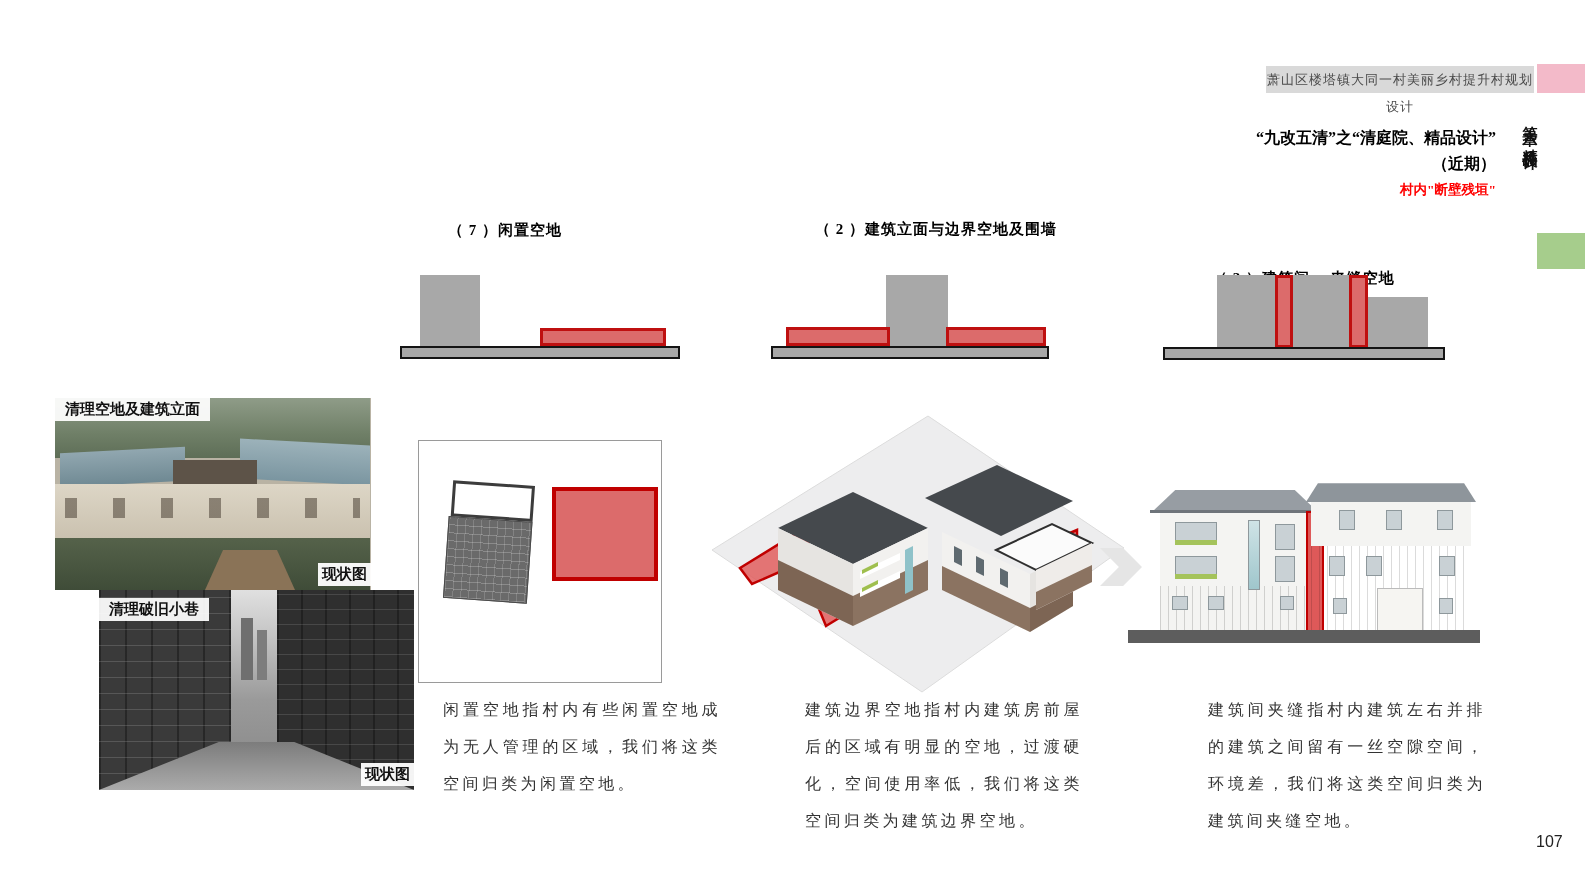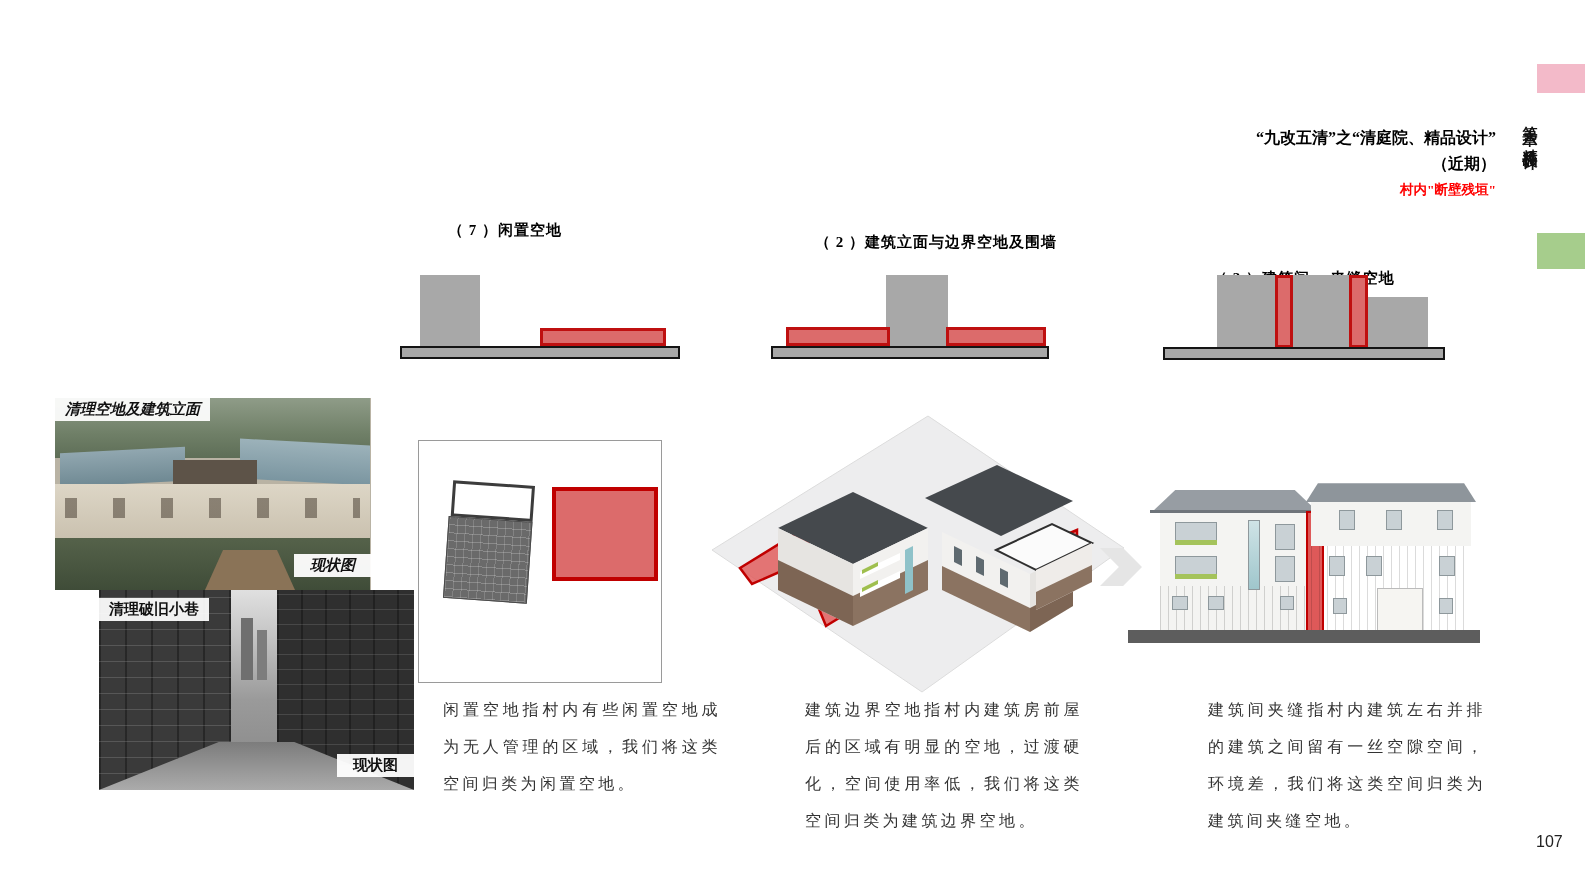--- a/index.html
+++ b/index.html
@@ -21,22 +21,22 @@
   .sec-title { font-size:27px; font-weight:bold; letter-spacing:2px; color:#000; }
   .sec-sub   { font-size:16px; font-weight:bold; margin-top:14px; color:#000; }
   .sec-term  { font-size:16px; font-weight:bold; margin-top:5px; color:#000; }
   .sec-red   { font-size:13.5px; font-weight:bold; margin-top:6px; color:#ff0000; }
 
   
   .photo { overflow:hidden; background:#888; }
   .photo-label { position:absolute; left:0; top:2px; background:rgba(255,255,255,0.93);
                  padding:2px 10px; font-weight:bold; font-size:15px; color:#111;
                  font-family:"Liberation Serif", serif; }
-  .photo-caption { position:absolute; right:0; bottom:13px; background:rgba(255,255,255,0.95);
-                   padding:2px 16px; font-weight:bold; font-size:15px; color:#111;
+  .photo-caption { position:absolute; right:0; bottom:4px; background:rgba(255,255,255,0.95);
+                   padding:2px 4px; font-weight:bold; font-size:15px; color:#111;
                    font-family:"Liberation Serif", serif; }
 
   
   .col-heading { font-size:15px; font-weight:bold; color:#000; font-family:"Liberation Serif", serif; letter-spacing:1px; }
   .desc { width:278px; font-size:16px; line-height:37px; letter-spacing:3.4px; text-align:justify;
           color:#333; font-family:"DejaVu Sans", sans-serif; }
 
   
   .gbase  { background:#a8a8a8; border:2px solid #141414; }
   .gblock { background:#a8a8a8; }
@@ -65,32 +65,35 @@
 
   .pagenum { left:1536px; top:833px; font-size:16px; color:#222; }
 
   i { display:block; }
 </style>
 </head>
 <body>
 
 <div class="page">
 
+  <div class="abs header-box">
+    <span>萧山区楼塔镇大同一村美丽乡村提升村规划设计</span>
+  </div>
   <div class="abs pink-tab"></div>
   <div class="abs chapter">第六章　精品设计</div>
   <div class="abs green-tab"></div>
 
   <div class="abs title-block">
     <div class="sec-sub">“九改五清”之“清庭院、精品设计”</div>
     <div class="sec-term">（近期）</div>
     <div class="sec-red">村内"断壁残垣"</div>
   </div>
 
 
-  <div class="abs photo" style="left:55px;top:398px;width:316px;height:192px;background:#b9b3a4;font-style:italic;">
+  <div class="abs photo" style="left:55px;top:398px;width:316px;height:192px;background:#b9b3a4;">
     <i class="abs" style="left:0;top:0;width:315px;height:60px;
         background:linear-gradient(180deg,#8f9c88 0%,#6f7f67 60%,#5e6e57 100%);"></i>
     <i class="abs" style="left:5px;top:52px;width:125px;height:34px;transform:skewY(-3deg);
         background:linear-gradient(180deg,#91a7b0,#6f8993);"></i>
     <i class="abs" style="left:185px;top:44px;width:130px;height:40px;transform:skewY(3deg);
         background:linear-gradient(180deg,#9cb2ba,#7a95a0);"></i>
     <i class="abs" style="left:118px;top:62px;width:84px;height:26px;background:#5d5348;"></i>
     <i class="abs" style="left:0;top:86px;width:315px;height:58px;
         background:linear-gradient(180deg,#ddd6c6,#c9c0ae);"></i>
     <i class="abs" style="left:10px;top:100px;width:295px;height:20px;opacity:.6;
@@ -114,21 +117,21 @@
         background:linear-gradient(180deg,#e0e0e0 0%,#c2c2c2 25%,#9a9a9a 55%,#858585 100%);"></i>
     <i class="abs" style="left:142px;top:28px;width:12px;height:62px;background:#6f6f6f;"></i>
     <i class="abs" style="left:158px;top:40px;width:10px;height:50px;background:#7d7d7d;"></i>
     <i class="abs" style="left:0;top:152px;width:315px;height:48px;
         background:linear-gradient(180deg,#7c7c7c,#ababab);clip-path:polygon(38% 0,62% 0,100% 100%,0 100%);"></i>
     <span class="photo-label" style="top:8px;">清理破旧小巷</span>
     <span class="photo-caption">现状图</span>
   </div>
 
   <div class="abs col-heading" style="left:448px;top:221px;">（ 7 ）闲置空地</div>
-  <div class="abs col-heading" style="left:815px;top:233px;">（ 2 ）建筑立面与边界空地及围墙</div>
+  <div class="abs col-heading" style="left:815px;top:220px;">（ 2 ）建筑立面与边界空地及围墙</div>
   <div class="abs col-heading" style="left:1212px;top:221px;margin-top:48px;">（ 3 ）建筑间　 夹缝空地</div>
 
   <div class="abs gblock" style="left:420px;top:275px;width:60px;height:71px;"></div>
   <div class="abs rrect" style="left:540px;top:328px;width:126px;height:18px;"></div>
   <div class="abs gbase" style="left:400px;top:346px;width:280px;height:13px;"></div>
 
   <div class="abs gblock" style="left:886px;top:275px;width:62px;height:71px;"></div>
   <div class="abs rrect" style="left:786px;top:327px;width:104px;height:19px;"></div>
   <div class="abs rrect" style="left:946px;top:327px;width:100px;height:19px;"></div>
   <div class="abs gbase" style="left:771px;top:346px;width:278px;height:13px;"></div>

